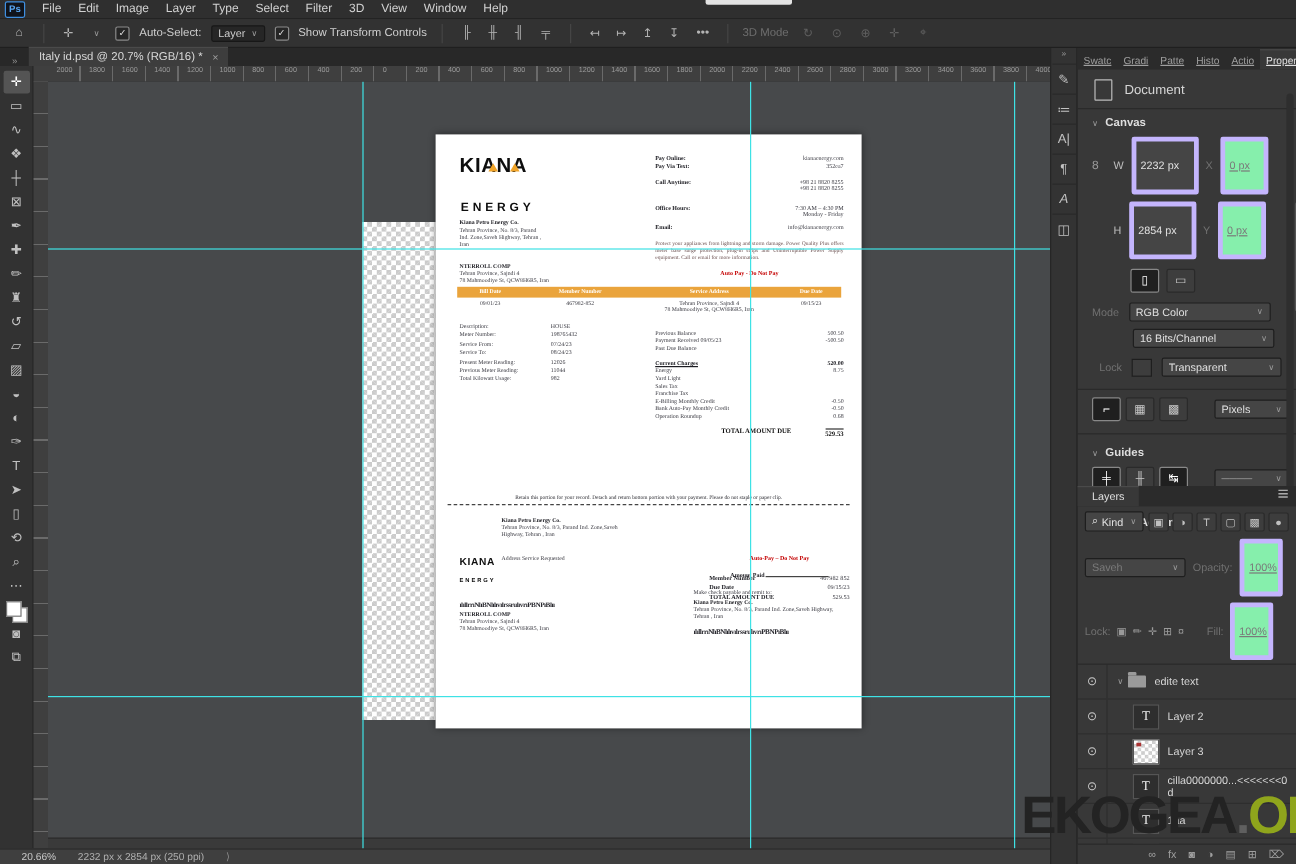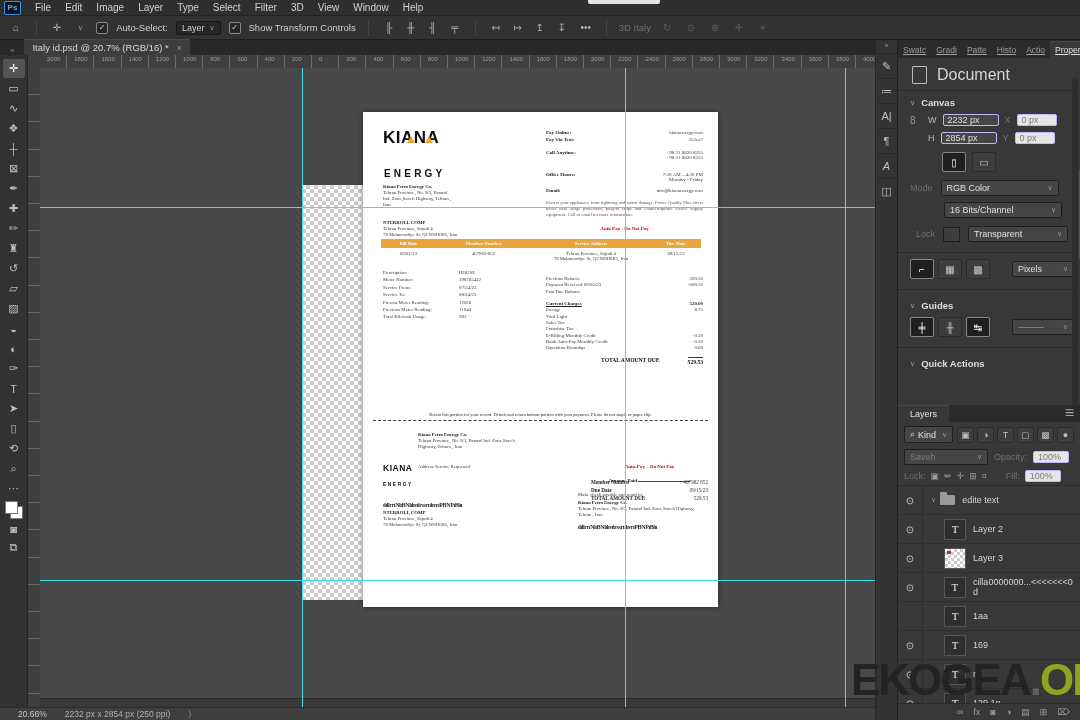--- a/index.html
+++ b/index.html
@@ -93,23 +93,23 @@
   .dock-ic{width:20px;height:24px;display:flex;align-items:center;justify-content:center;color:#c2c2c2;font-size:11px;
            border-top:1px solid #2a2a2a;}
   .dock-ic.it{font-style:italic;}
   #rightpanel{left:897px;top:40px;width:183px;height:680px;background:#383838;border-left:1px solid #222;box-sizing:border-box;}
   #ptabs{height:18px;background:#2b2b2b;display:flex;align-items:flex-end;font-size:8.5px;color:#9f9f9f;}
   .ptab{padding:3px 5px 3px 5px;white-space:nowrap;text-decoration:underline;}
   .ptab.active{background:#383838;color:#e0e0e0;border-top:1px solid #4a4a4a;}
   .sect-head{font-size:9.5px;color:#dedede;font-weight:bold;display:flex;align-items:center;gap:6px;padding:6px 0 4px 12px;}
   .sect-head .chev{font-size:7px;color:#9a9a9a;font-weight:normal;}
   .divider{height:1px;background:#2a2a2a;margin:4px 0;}
-  .field{background:#454545;border:1px solid #c4b5fd;border-radius:2px;font-size:9px;color:#e0e0e0;
-         padding:0 4px;display:inline-block;box-sizing:border-box;}
-  .field.dim{color:#7a7a7a;background:#e5e5e5;}
+  .field{background:#454545;border:4px solid #c4b5fd;border-radius:2px;font-size:9px;color:#e0e0e0;
+         padding:15px 4px;display:inline-block;box-sizing:border-box;}
+  .field.dim{color:#7a7a7a;background:#86efac;text-decoration:underline;}
   .plabel{font-size:9px;color:#bdbdbd;}
   .plabel.dim{color:#707070;}
   .sel-dd{background:#454545;border:1px solid #1e1e1e;border-radius:2px;font-size:9px;color:#e0e0e0;
           padding:2px 5px;display:inline-flex;align-items:center;justify-content:space-between;box-sizing:border-box;}
   .sel-dd .car{font-size:7px;color:#9a9a9a;margin-left:4px;}
   .sq-btn{width:22px;height:18px;background:#3d3d3d;border:1px solid #2a2a2a;border-radius:2px;color:#c8c8c8;
           display:inline-flex;align-items:center;justify-content:center;font-size:10px;}
   .sq-btn.on{background:#1f1f1f;border-color:#888;color:#fff;}
   #pscroll{position:absolute;right:2px;top:20px;width:6px;height:340px;background:#2e2e2e;border-radius:3px;}
   #pscroll .thumb{position:absolute;left:0;top:90px;width:6px;height:90px;background:#5a5a5a;border-radius:3px;}
@@ -195,21 +195,21 @@
     </span>
   <span class="vsep"></span>
   <span id="distribute-icons" style="display:flex;gap:6px;">
       <span class="ob-ic">↤</span>
       <span class="ob-ic">↦</span>
       <span class="ob-ic">↥</span>
       <span class="ob-ic">↧</span>
     </span>
   <span class="ob-ic">•••</span>
   <span class="vsep"></span>
-  <span class="dimlab">3D Italy</span>
+  <span class="dimlab">3D Mode</span>
   <span id="threed-icons" style="display:flex;gap:8px;">
       <span class="ob-ic dim">↻</span>
       <span class="ob-ic dim">⊙</span>
       <span class="ob-ic dim">⊕</span>
       <span class="ob-ic dim">✛</span>
       <span class="ob-ic dim">⌖</span>
     </span>
 </div>
 
 <div id="tabbar" class="abs">
@@ -449,21 +449,21 @@
         <span class="ptab">Histo</span>
         <span class="ptab">Actio</span>
       </span>
     <span class="ptab active">Properties</span>
 
   </div>
 
   <div style="position:relative;">
     <div class="row" style="padding:8px 0 6px 14px;gap:10px;border-bottom:1px solid #2a2a2a;">
       <span style="width:13px;height:16px;border:1px solid #bbb;border-radius:1px;display:inline-block;"></span>
-      <span style="font-size:16px;color:#d6d6d6;">Document</span>
+      <span style="font-size:11px;color:#d6d6d6;">Document</span>
     </div>
 
     <div class="sect-head">
       <span class="chev">∨</span>
       <span>Canvas</span>
     </div>
 
     <div class="row" style="padding:2px 0 0 12px;gap:6px;">
       <span style="color:#9a9a9a;font-size:10px;width:12px;">8</span>
       <span class="plabel">W</span>

